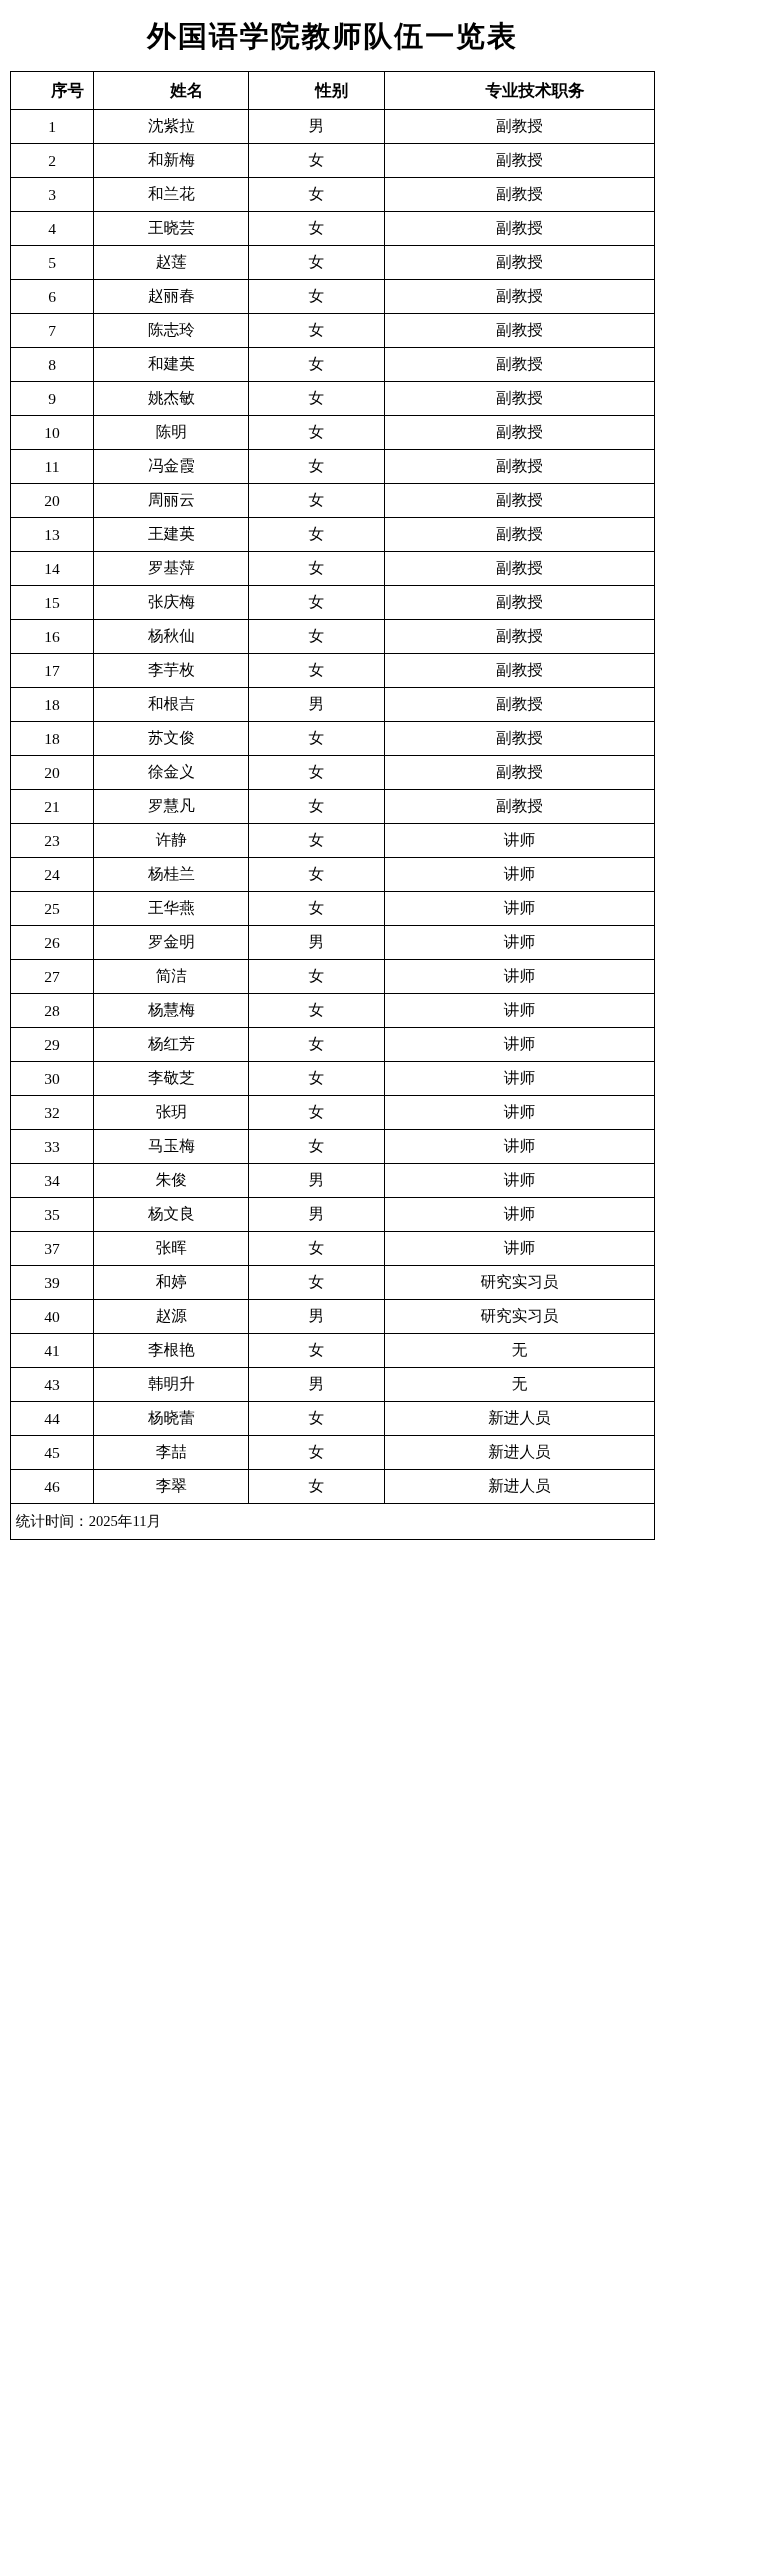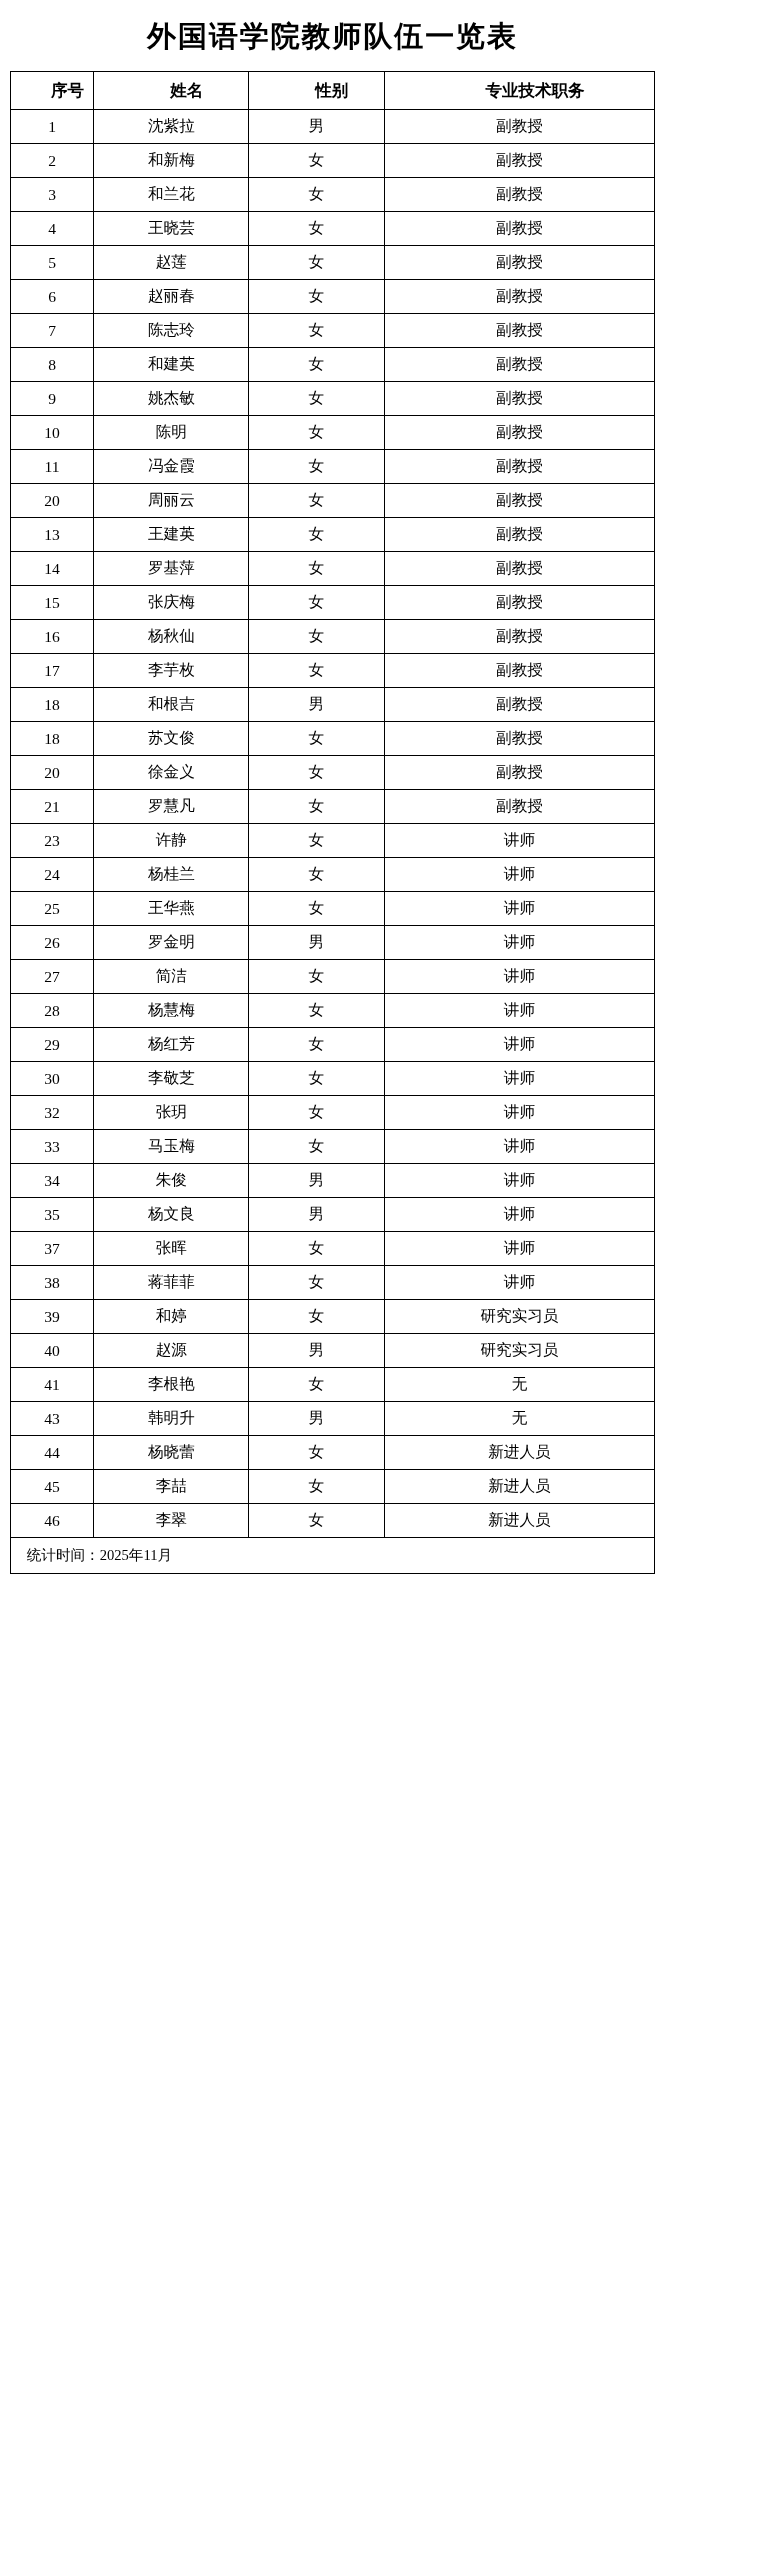--- a/index.html
+++ b/index.html
@@ -46,21 +46,21 @@
     font-size: 16.5px;
     height: 37px;
     padding-left: 31px;
   }
   col.c-idx { width: 13%; }
   col.c-name { width: 24%; }
   col.c-gender { width: 21%; }
   col.c-title { width: 42%; }
   tr.footer-row td {
     text-align: left;
-    padding-left: 16px;
+    padding-left: 5px;
     font-size: 14.6px;
     height: 35px;
   }
 </style>
 </head>
 <body>
 
 <div class="page">
 
   <div class="doc-title">外国语学院教师队伍一览表</div>
@@ -279,26 +279,20 @@
           <td>男</td>
           <td>讲师</td>
         </tr>
         <tr>
           <td>37</td>
           <td>张晖</td>
           <td>女</td>
           <td>讲师</td>
         </tr>
         <tr>
-          <td>38</td>
-          <td>蒋菲菲</td>
-          <td>女</td>
-          <td>讲师</td>
-        </tr>
-        <tr>
           <td>39</td>
           <td>和婷</td>
           <td>女</td>
           <td>研究实习员</td>
         </tr>
         <tr>
           <td>40</td>
           <td>赵源</td>
           <td>男</td>
           <td>研究实习员</td>

